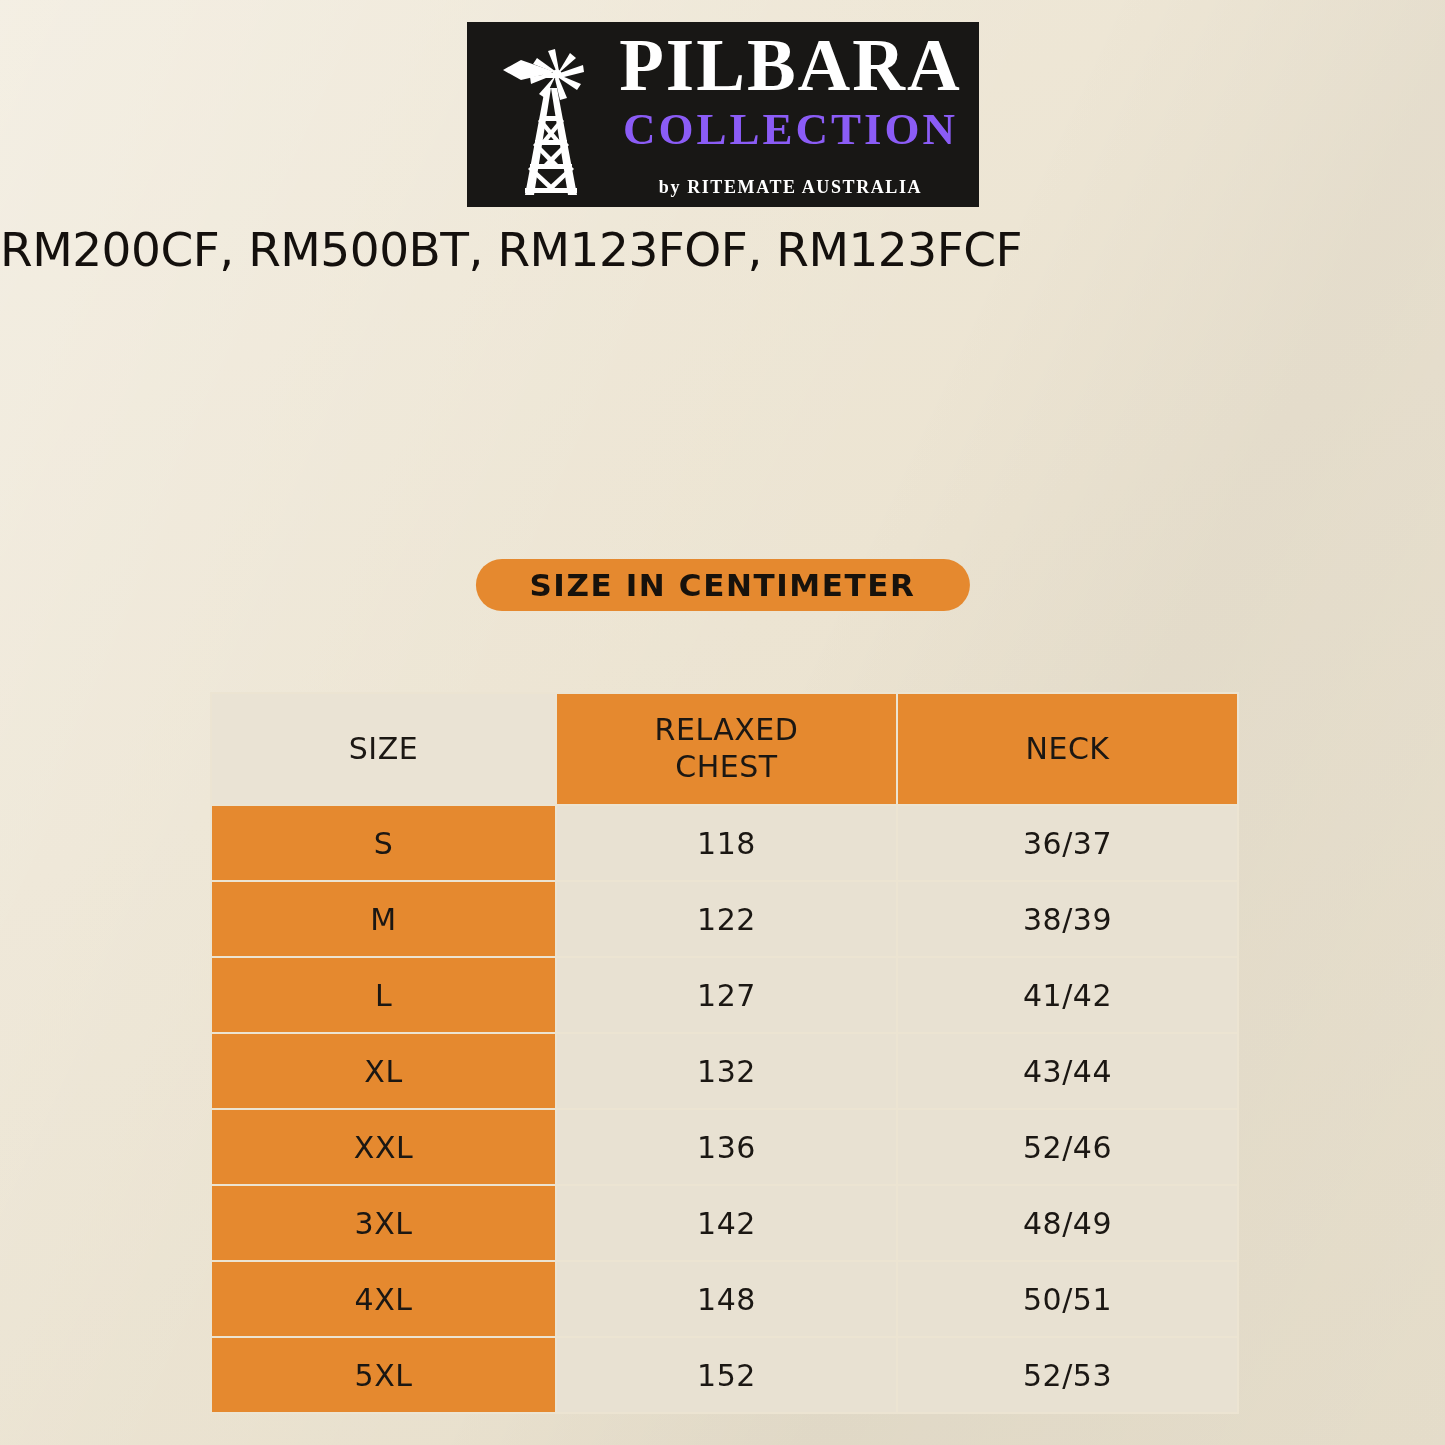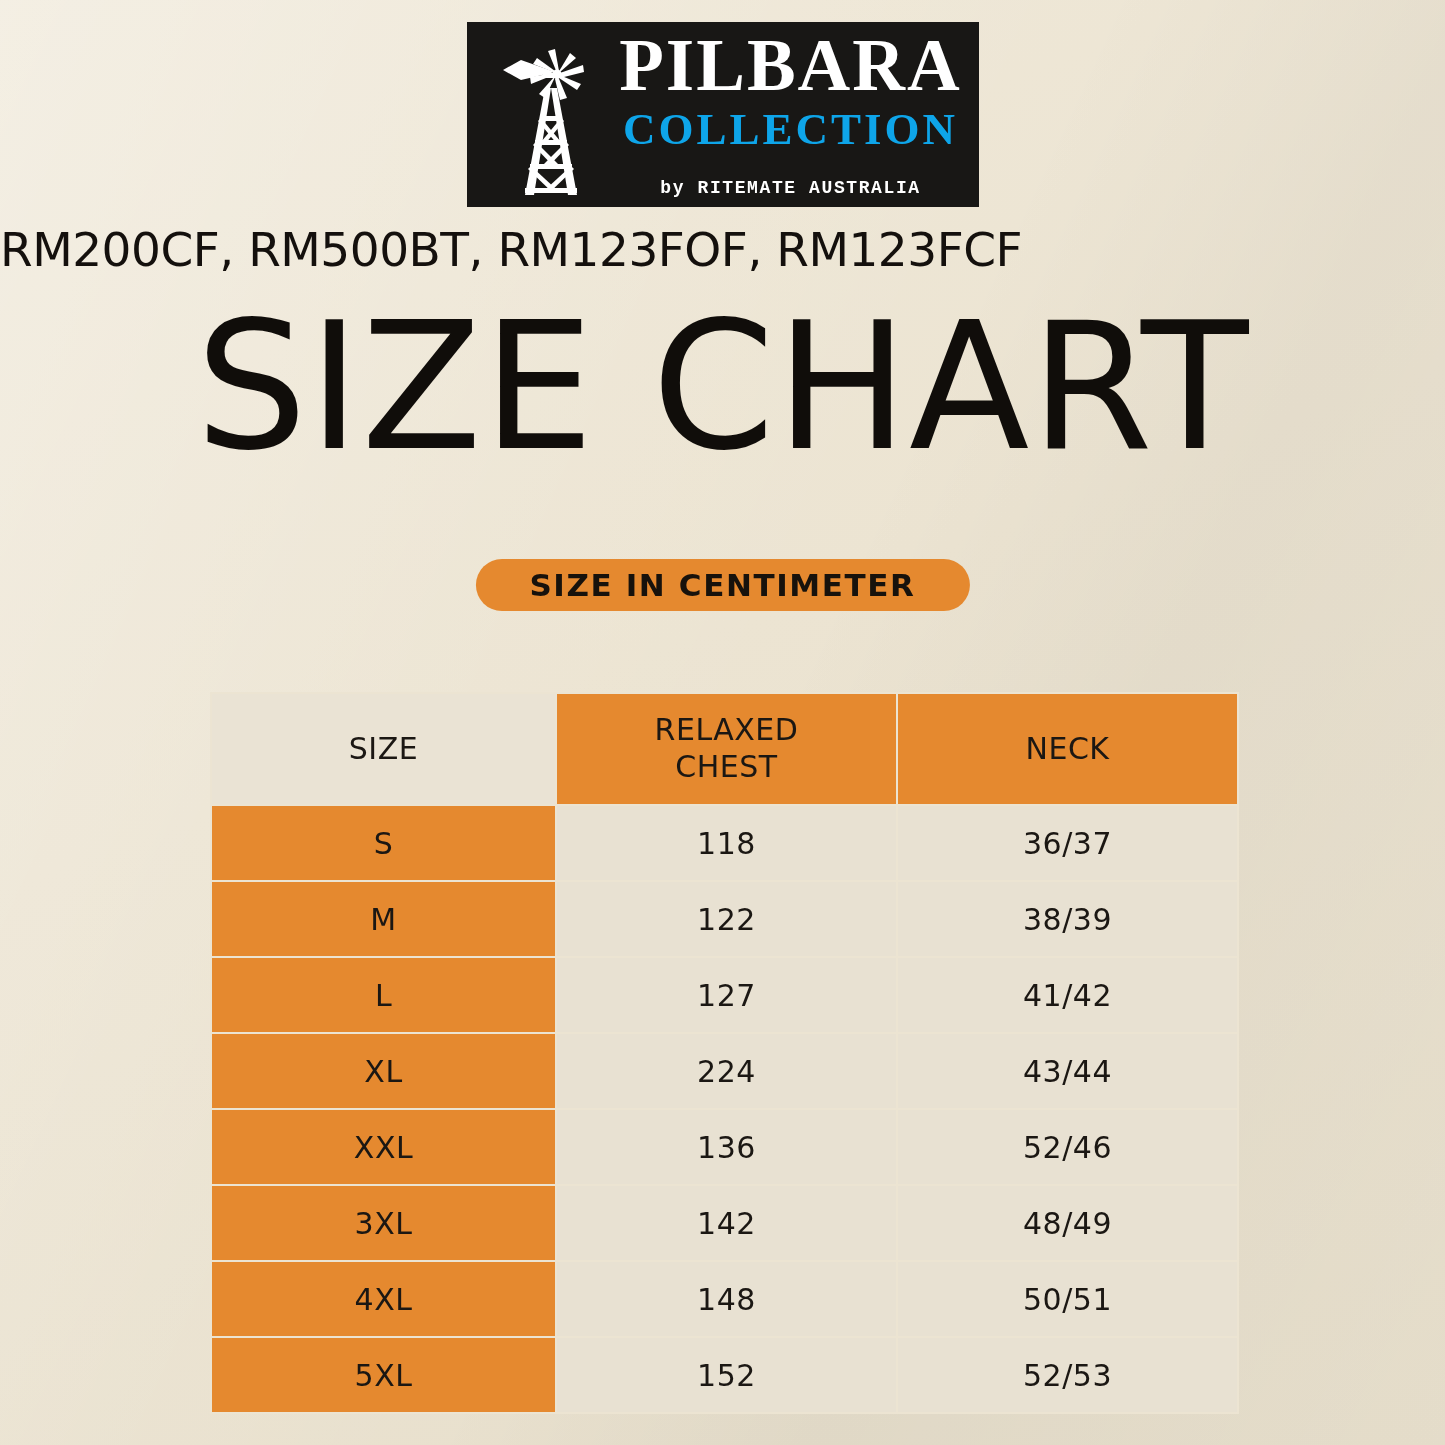--- a/index.html
+++ b/index.html
@@ -54,27 +54,27 @@
     font-family: "Liberation Serif", serif;
     font-weight: bold;
     color: #ffffff;
     font-size: 73px;
     letter-spacing: 2px;
     line-height: 0.96;
   }
   .logo-collection {
     font-family: "Liberation Serif", serif;
     font-weight: bold;
-    color: #0ea5e9;
+    color: #8b5cf6;
     font-size: 45px;
     letter-spacing: 3px;
     line-height: 1.25;
   }
   .logo-by {
-    font-family: Liberation Mono, monospace;
+    font-family: Liberation Serif, serif;
     font-weight: bold;
     color: #ffffff;
     font-size: 18px;
     letter-spacing: 1.6px;
     margin-top: 20px;
   }
   
   .codes {
     position: absolute;
     top: 222px;
@@ -195,21 +195,20 @@
     </div>
     <div class="logo-text">
       <div class="logo-pilbara">PILBARA</div>
       <div class="logo-collection">COLLECTION</div>
       <div class="logo-by">by RITEMATE AUSTRALIA</div>
     </div>
   </div>
 
   <div class="codes">RM200CF, RM500BT, RM123FOF, RM123FCF</div>
 
-  <div class="title">SIZE CHART</div>
 
   <div class="pill">SIZE IN CENTIMETER</div>
 
   <div class="table-wrap">
     <table class="size-table">
       <colgroup>
         <col class="col-size">
         <col class="col-chest">
         <col class="col-neck">
       </colgroup>
@@ -234,21 +233,21 @@
           <td class="cell-cream">122</td>
           <td class="cell-cream">38/39</td>
         </tr>
         <tr>
           <td class="cell-orange">L</td>
           <td class="cell-cream">127</td>
           <td class="cell-cream">41/42</td>
         </tr>
         <tr>
           <td class="cell-orange">XL</td>
-          <td class="cell-cream">224</td>
+          <td class="cell-cream">132</td>
           <td class="cell-cream">43/44</td>
         </tr>
         <tr>
           <td class="cell-orange">XXL</td>
           <td class="cell-cream">136</td>
           <td class="cell-cream">52/46</td>
         </tr>
         <tr>
           <td class="cell-orange">3XL</td>
           <td class="cell-cream">142</td>

